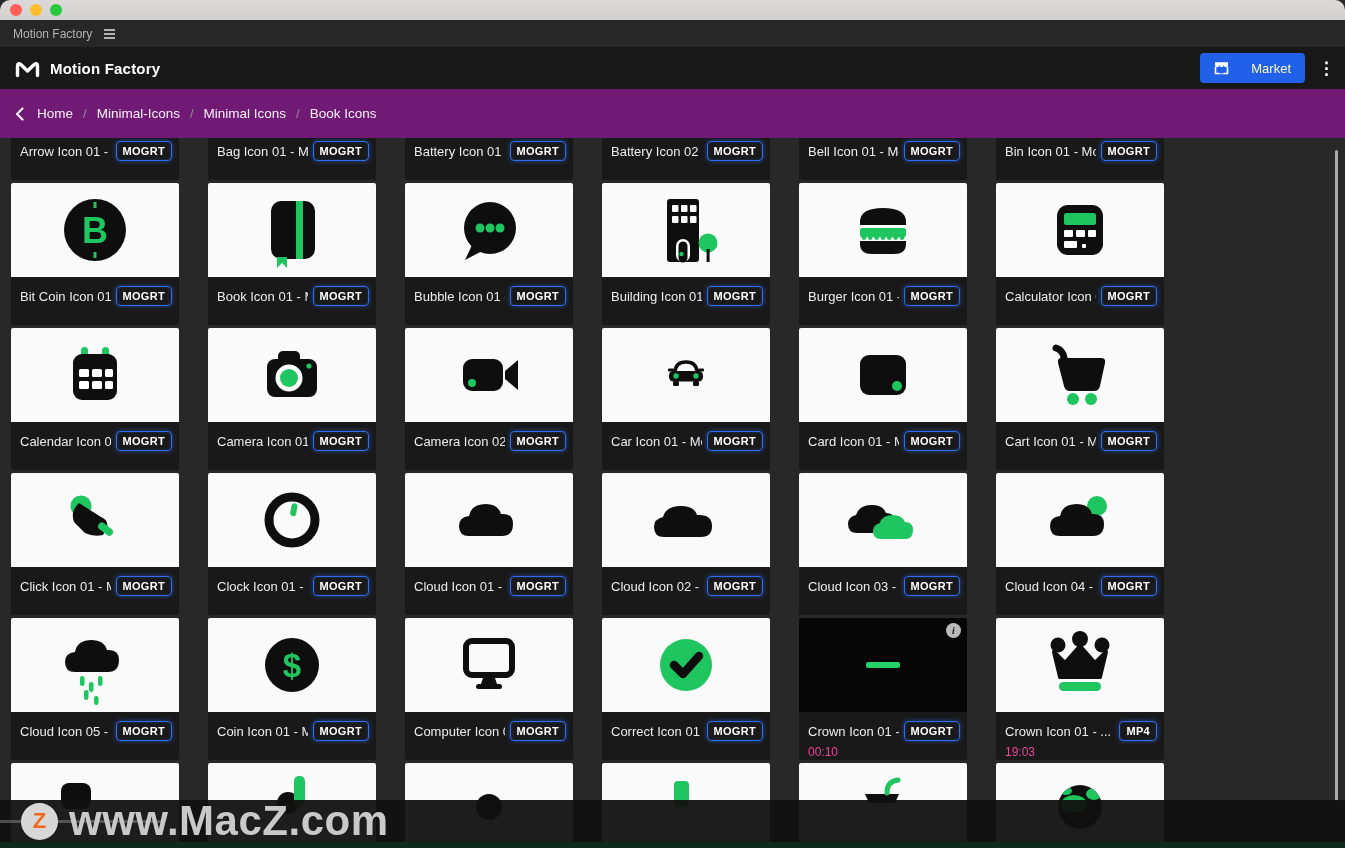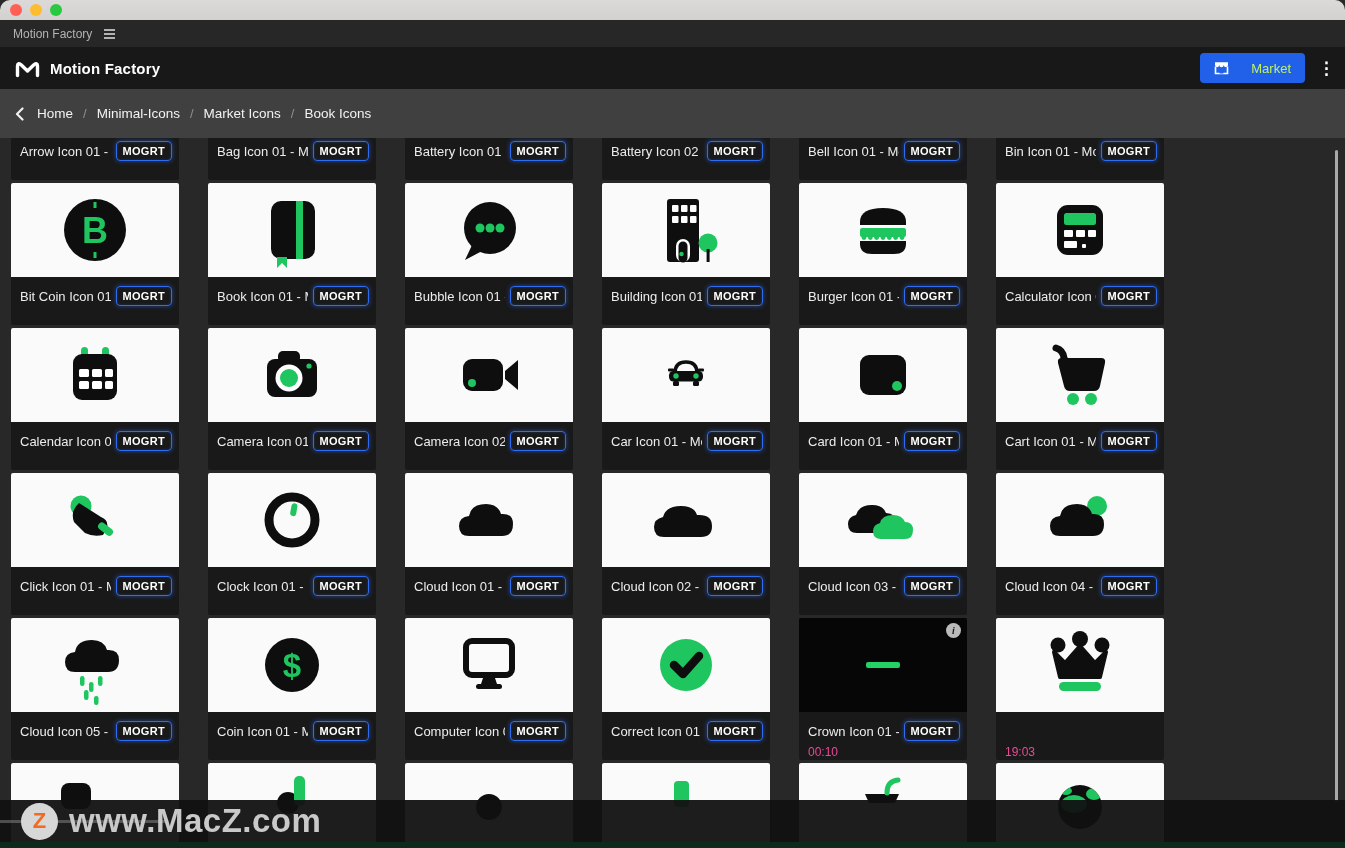--- a/index.html
+++ b/index.html
@@ -19,26 +19,26 @@
   .tabbar .tab-title { font-size:12px; color:#b3b3b3; }
   .hamburger { margin-left:12px; display:inline-flex; flex-direction:column; gap:2px; }
   .hamburger i { display:block; width:11px; height:2px; background:#b3b3b3; }
 
   
   .header { position:absolute; top:47px; left:0; width:1345px; height:42px; background:#181818;
     display:flex; align-items:center; padding:0 13px 0 14px; z-index:10; }
   .appname { margin-left:9px; font-size:15px; font-weight:700; color:#fff; letter-spacing:.2px; }
   .spacer { flex:1; }
   .market-btn { height:30px; padding:0 14px; background:#2160e8; border:none; border-radius:4px;
-    color:#bef264; font-size:13px; font-family:"Liberation Sans",sans-serif;
+    color:#fef9c3; font-size:13px; font-family:"Liberation Sans",sans-serif;
     display:flex; align-items:center; gap:22px; cursor:pointer; }
   .kebab { margin-left:13px; color:#fff; font-size:17px; font-weight:700; width:14px; text-align:center; cursor:pointer; line-height:1; }
 
   
-  .crumbbar { position:absolute; top:89px; left:0; width:1345px; height:49px; background:#404040;
+  .crumbbar { position:absolute; top:89px; left:0; width:1345px; height:49px; background:#701a75;
     display:flex; align-items:center; padding-left:15px; z-index:10; }
   .back-ic { margin-right:13px; display:flex; align-items:center; cursor:pointer; }
   .crumb { font-size:13.5px; color:#f2f2f2; cursor:pointer; }
   .crumb-sep { font-size:13px; color:#8f8f8f; margin:0 10px; }
 
   
   .scrollarea { position:absolute; top:138px; left:0; width:1345px; height:710px; overflow:hidden; z-index:1; }
   #grid { position:absolute; left:11px; top:-100px;
     display:grid; grid-template-columns:repeat(6,168px); column-gap:29px; grid-auto-rows:142px; row-gap:3px; }
   .card { position:relative; width:168px; height:142px; background:#191919; border-radius:2px; cursor:pointer; }
@@ -60,21 +60,21 @@
   .vscroll { position:absolute; left:1335px; top:150px; width:3px; height:652px;
     background:rgba(238,238,238,.65); border-radius:2px; z-index:20; cursor:pointer; }
 
   
   .wmbar { position:absolute; left:0; bottom:6px; width:1345px; height:42px;
     background:rgba(17,17,17,.95); z-index:30; display:flex; align-items:center; padding-left:21px; }
   .wmline { position:absolute; left:0; top:20px; width:165px; height:3px; background:rgba(150,150,150,.45); }
   .wmlogo { position:relative; width:37px; height:37px; border-radius:50%; background:#d7d7d7;
     display:flex; align-items:center; justify-content:center;
     color:#f26a21; font-size:22px; font-weight:700; }
-  .wmtext { position:relative; margin-left:11px; font-size:33px; font-weight:600; color:#c9c9c9; letter-spacing:.5px; }
+  .wmtext { position:relative; margin-left:11px; font-size:42px; font-weight:600; color:#c9c9c9; letter-spacing:.5px; }
 
   .bottomstrip { position:absolute; left:0; bottom:0; width:1345px; height:6px; background:#0d2a1c; z-index:40; }
 </style>
 </head>
 <body>
 
 <div class="titlebar">
   <span class="tl red"></span>
   <span class="tl yellow"></span>
   <span class="tl green"></span>
@@ -113,21 +113,21 @@
 <div class="crumbbar">
   <span class="back-ic">
     <svg width="9" height="14" viewBox="0 0 9 14">
         <path d="M7.5 1.5 L2 7 L7.5 12.5" fill="none" stroke="#f0f0f0" stroke-width="2.2" stroke-linecap="round" stroke-linejoin="round"></path>
       </svg>
   </span>
   <span class="crumb">Home</span>
   <span class="crumb-sep">/</span>
   <span class="crumb">Minimal-Icons</span>
   <span class="crumb-sep">/</span>
-  <span class="crumb">Market Icons</span>
+  <span class="crumb">Minimal Icons</span>
   <span class="crumb-sep">/</span>
   <span class="crumb">Book Icons</span>
 </div>
 
 <div class="scrollarea">
   <div id="grid">
       <div class="card">
         <div class="meta">
           <span class="name">Arrow Icon 01 - ...</span>
           <span class="badge">MOGRT</span>
@@ -495,20 +495,24 @@
       <div class="card">
         <div class="thumb">
           <svg width="168" height="94" viewBox="0 0 168 94">
             <circle cx="62" cy="27" r="7.5" fill="#0e0e0e"></circle>
             <circle cx="84" cy="21" r="8" fill="#0e0e0e"></circle>
             <circle cx="106" cy="27" r="7.5" fill="#0e0e0e"></circle>
     <path d="M58 34 L69 45 L84 28 L99 45 L110 34 L104 59 L64 59 Z" fill="#0e0e0e" stroke="#0e0e0e" stroke-width="4" stroke-linejoin="round"></path>
     <rect x="63" y="64" width="42" height="9" rx="4.5" fill="#1fc55f"></rect>
           </svg>
         </div>
+        <div class="meta">
+          <span class="name">Crown Icon 01 - ...</span>
+          <span class="badge">MP4</span>
+        </div>
         <span class="duration">19:03</span>
       </div>
       <div class="card">
         <div class="thumb">
           <svg width="168" height="94" viewBox="0 0 168 94">
             <rect x="50" y="20" width="30" height="26" rx="8" fill="#0e0e0e"></rect>
           </svg>
         </div>
       </div>
       <div class="card">

